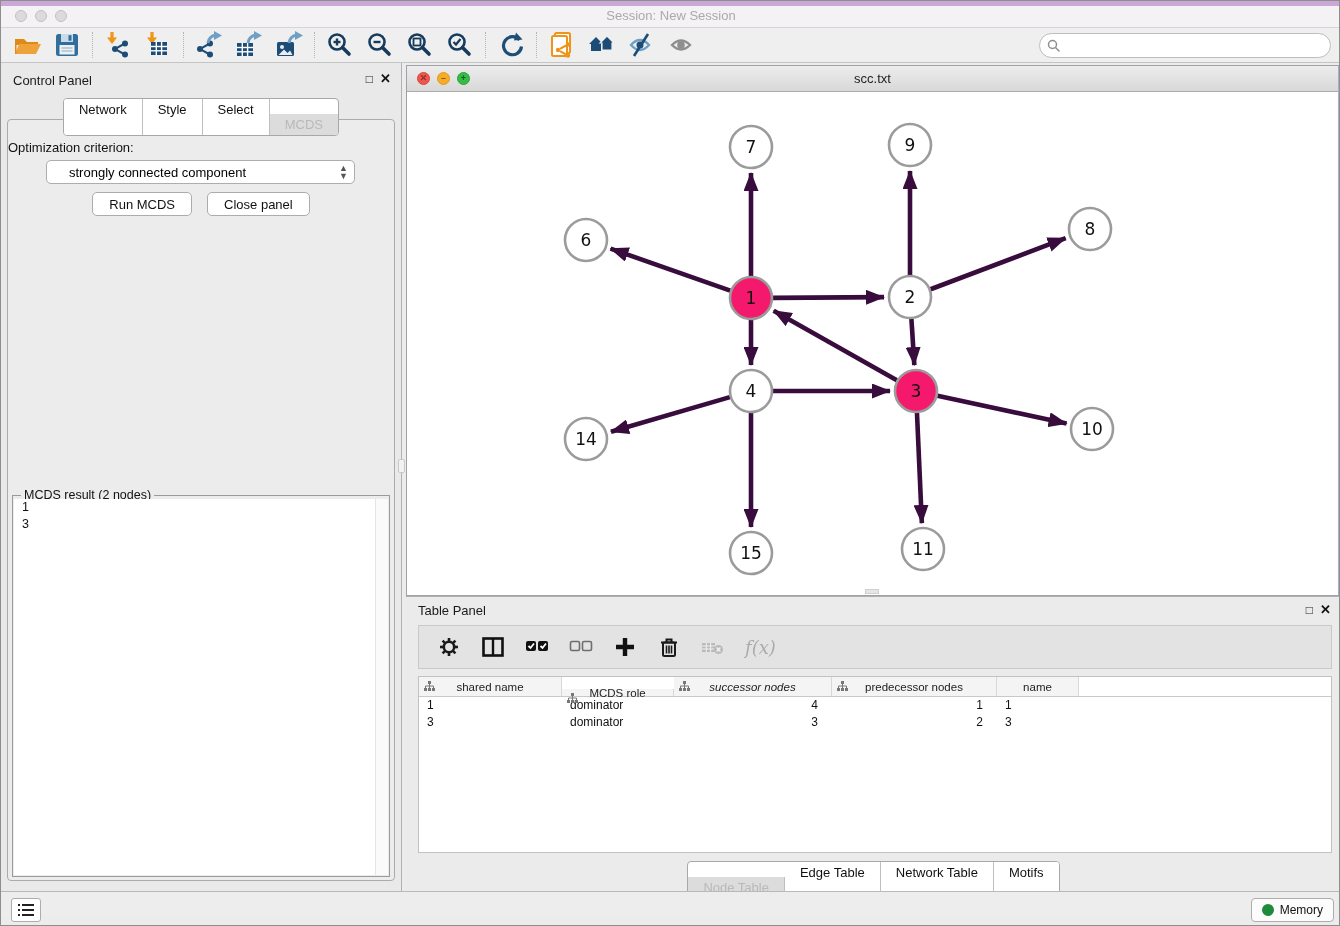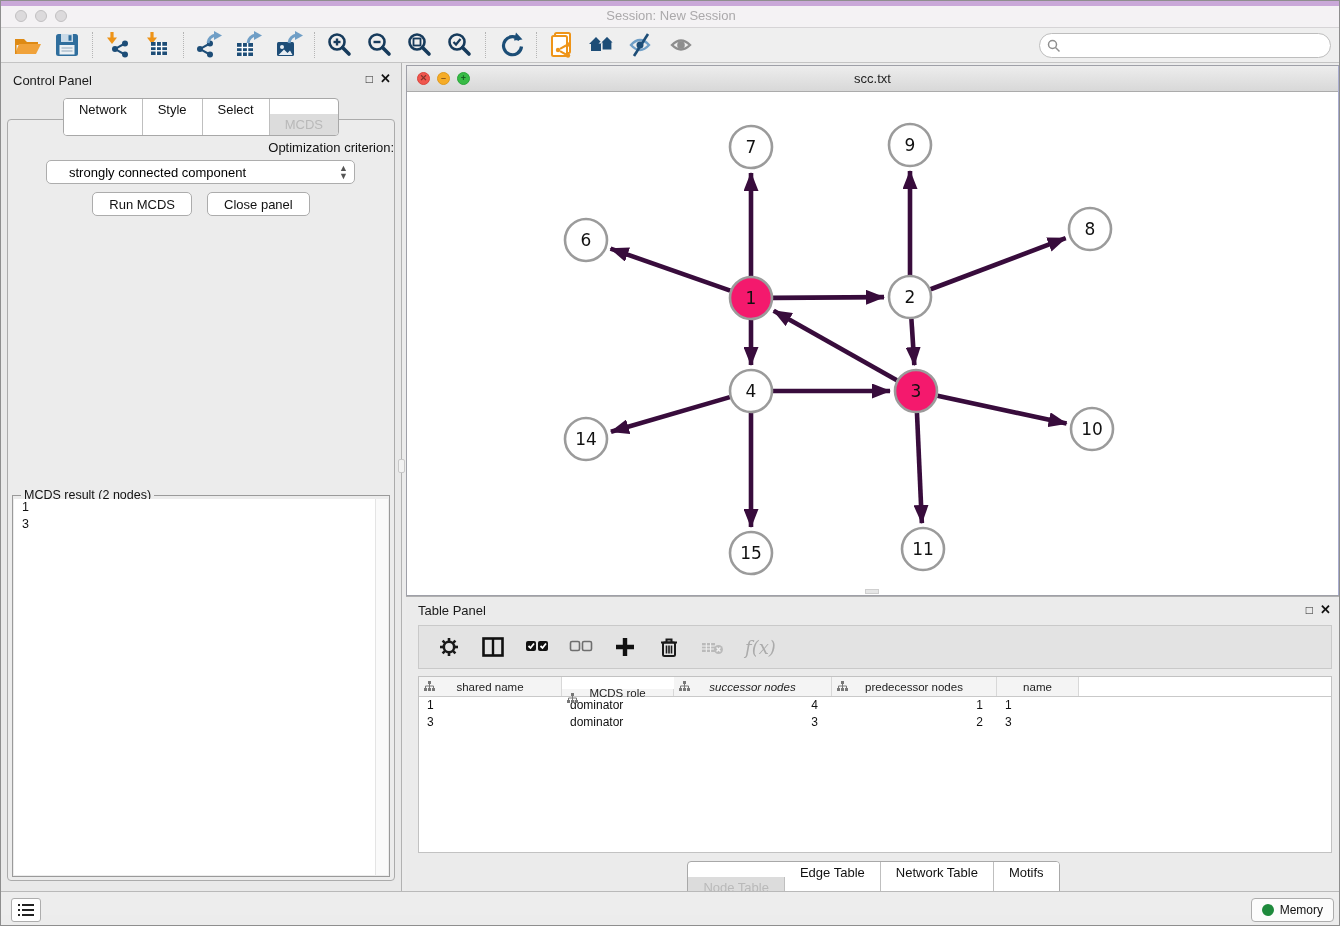--- a/index.html
+++ b/index.html
@@ -31,21 +31,21 @@
   .panel-winbtns { position:absolute; right:10px; top:8px; display:flex; gap:7px; align-items:center; }
   .panel-winbtns .float-glyph { font-size:12px; color:#222; cursor:pointer; }
   .panel-winbtns .close-glyph { font-size:13px; font-weight:bold; color:#111; cursor:pointer; }
   .cp-tabs { position:absolute; left:0; right:0; top:35px; display:flex; justify-content:center; z-index:2; }
   .tab-group { display:flex; border:1px solid #A8A8A8; border-radius:4px; overflow:hidden; background:#FFF; }
   .tab { padding:3px 15px; font-size:13px; background:#FFF; color:#111; border-right:1px solid #BFBFBF; cursor:pointer; white-space:nowrap; }
   .tab:last-child { border-right:none; }
   .tab.active { background:#DCDCDC; color:#B9B9B9;margin-top:15px; }
   .cp-content { position:absolute; left:6px; right:6px; top:56px; bottom:10px; background:#ECECEC;
     border:1px solid #ABABAB; border-radius:4px; }
-  .opt-label { position:absolute; left:0; right:0; top:20px; text-align:right; font-size:13px; color:#111; }
+  .opt-label { position:absolute; left:0; right:0; top:20px; text-align:left; font-size:13px; color:#111; }
   .dropdown { position:absolute; left:38px; top:40px; width:309px; height:24px; background:#FFF;
     border:1px solid #ADADAD; border-radius:5px; font-size:13px; display:flex; align-items:center;
     padding-left:22px; cursor:pointer; }
   .dropdown .stepper { position:absolute; right:6px; top:3px; color:#555; font-size:9px; line-height:8px; text-align:center; }
   .cp-buttons { position:absolute; left:0; right:0; top:72px; display:flex; justify-content:center; gap:15px; }
   .push-btn { height:24px; padding:0 16px; background:#FFF; border:1px solid #ACACAC; border-radius:5px;
     font-size:13px; color:#111; cursor:pointer; font-family:"Liberation Sans", sans-serif; }
   .result-box { position:absolute; left:4px; right:4px; top:375px; bottom:3px; border:1px solid #9A9A9A; }
   .result-legend { position:absolute; left:8px; top:-8px; background:#ECECEC; padding:0 3px; font-size:12.5px; color:#111; }
   .result-inner { position:absolute; left:1px; right:1px; top:3px; bottom:1px; background:#FFF; overflow:hidden; }

